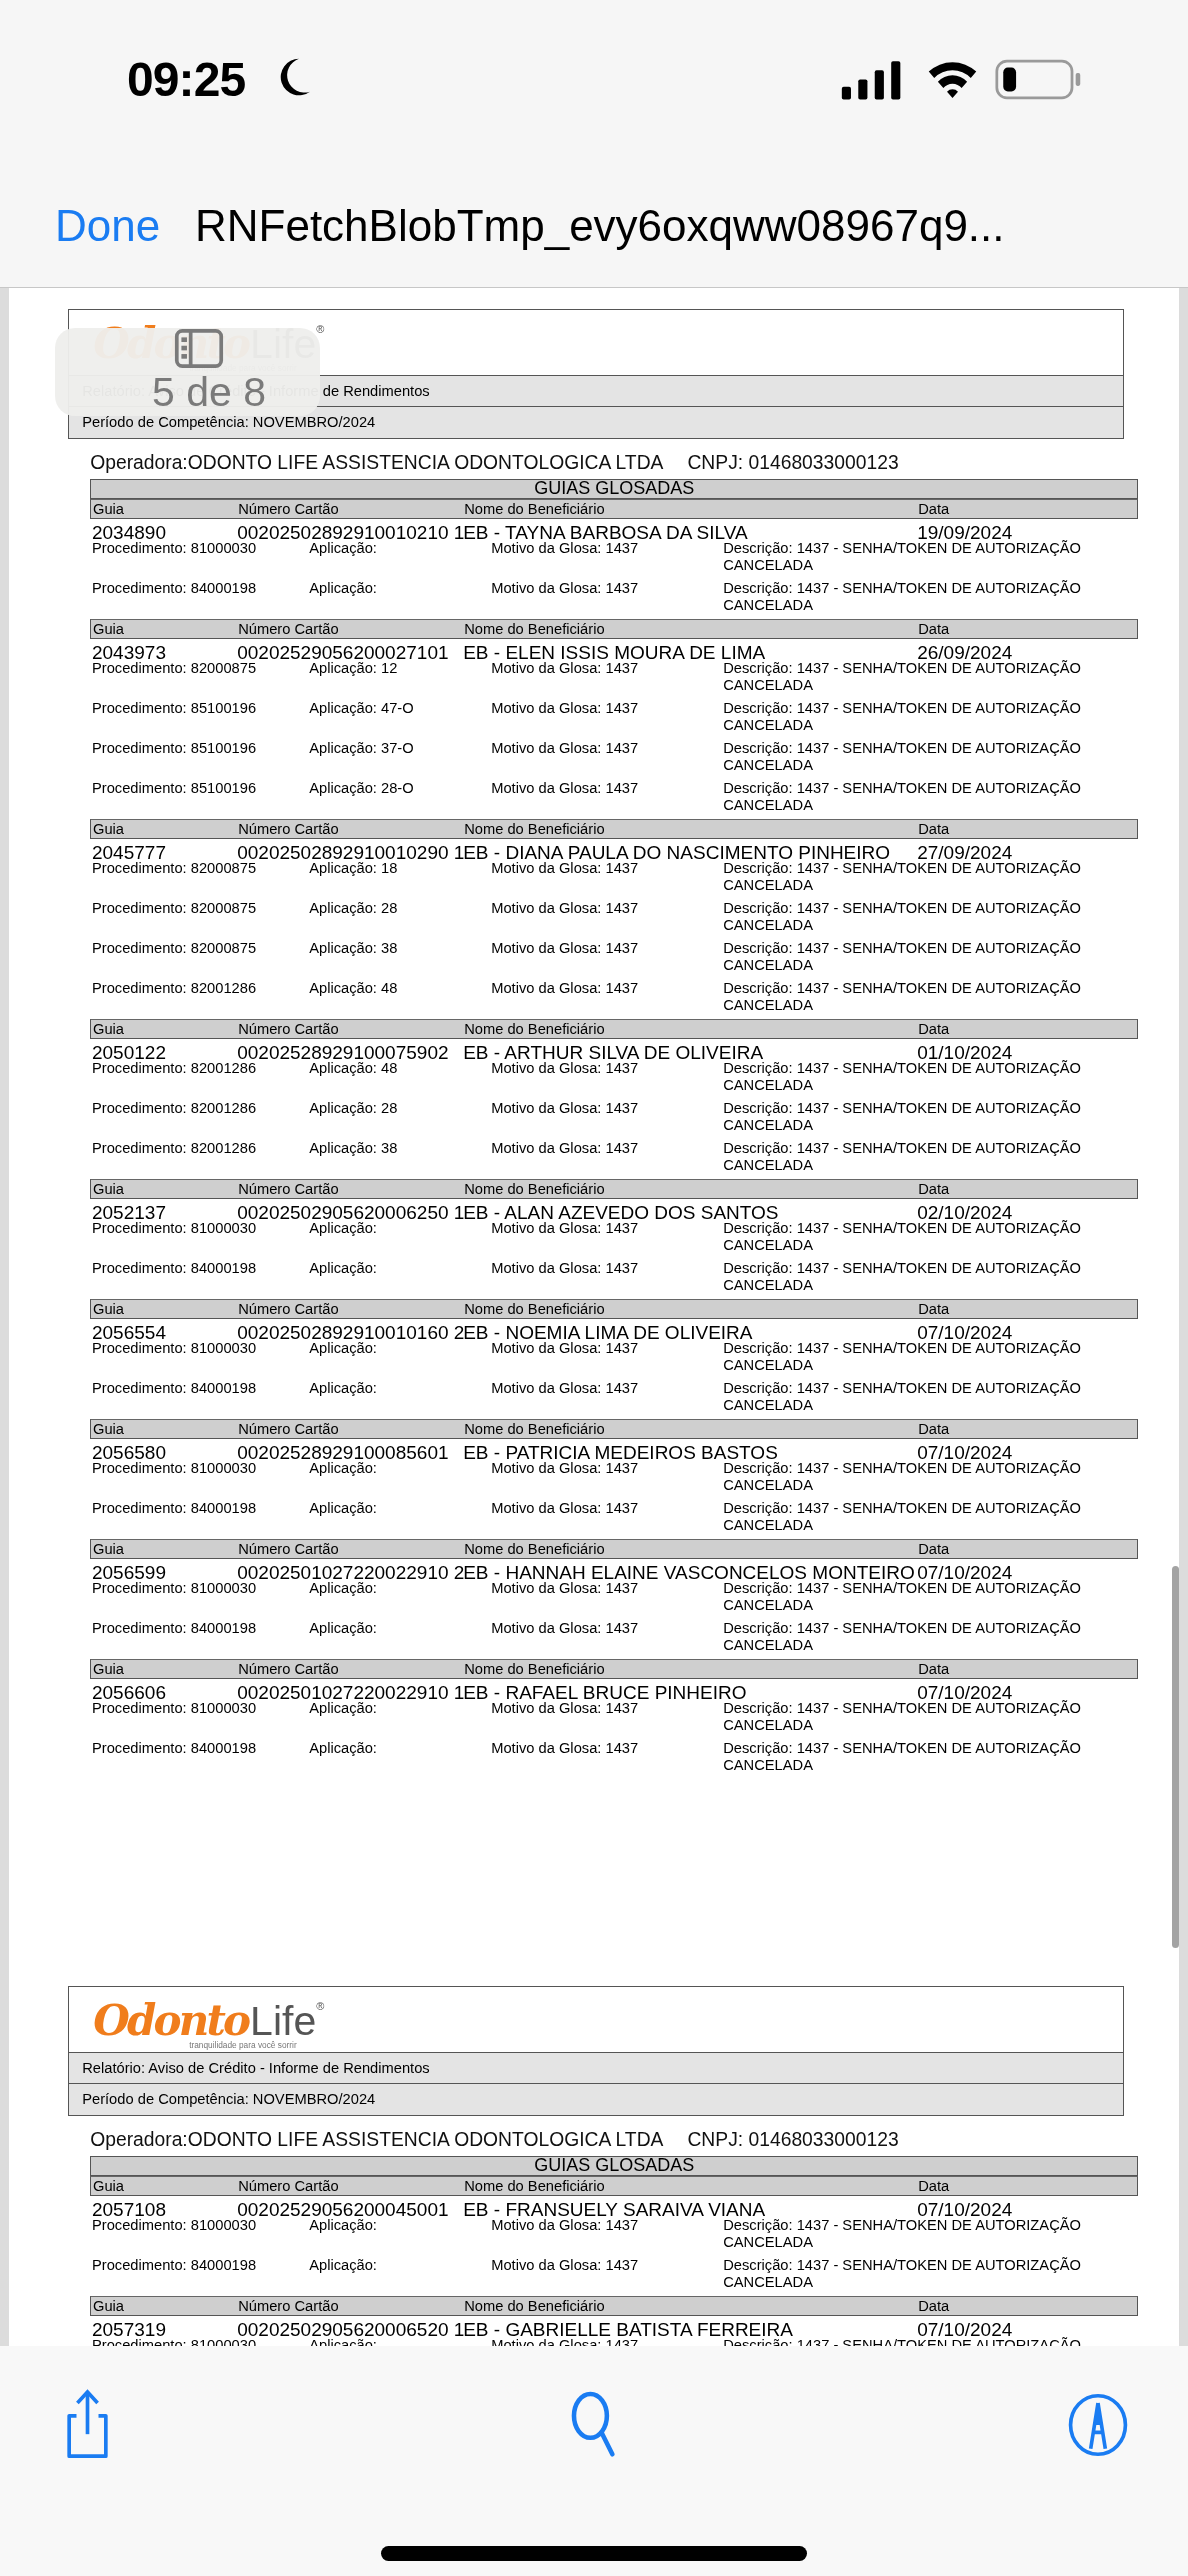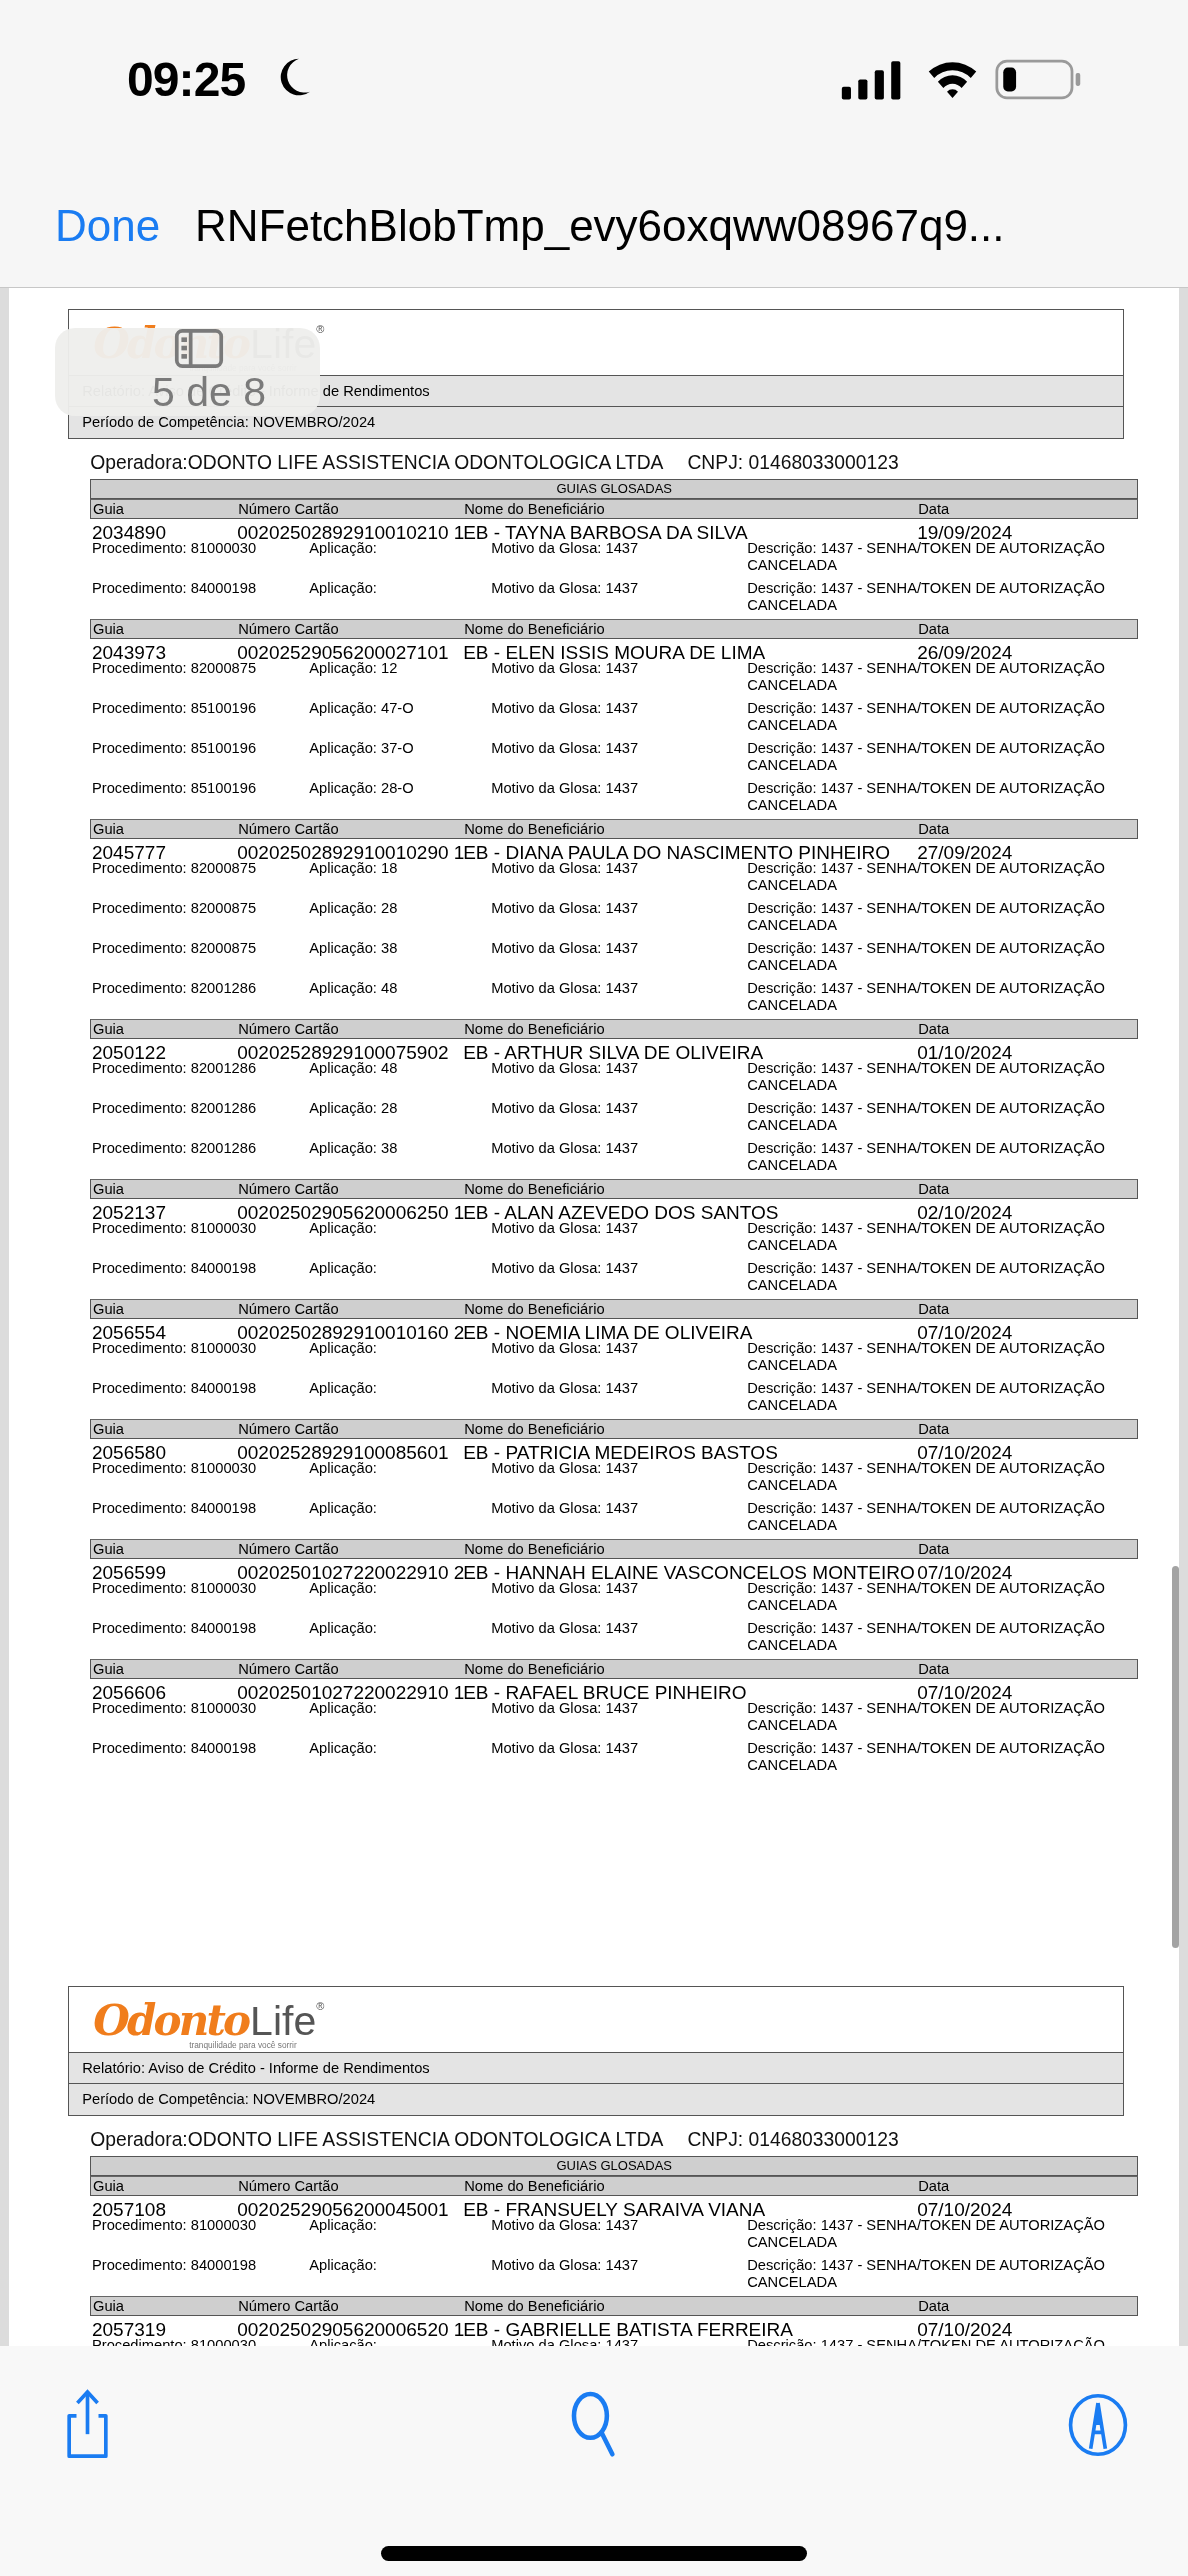--- a/index.html
+++ b/index.html
@@ -31,36 +31,36 @@
   .logo-life { font-family: "Liberation Sans", sans-serif; font-size: 41px; color: #555; font-weight: normal; margin-left: 1.8px; }
   .logo-reg { font-size: 11px; color: #555; align-self: flex-start; margin-top: 3.7px; }
   .logo-tag { position: absolute; left: 120px; top: 53px; font-size: 8.3px; color: #777; }
   .hdr-line { height: 31px; background: #e4e4e4; border-bottom: 1.8px solid #555; font-size: 14.7px; padding: 7.4px 13px 0; white-space: nowrap; }
   .hdr-line:last-child { border-bottom: none; }
 
   .operadora { position: absolute; left: 81px; font-size: 19.3px; color: #111; white-space: nowrap; }
   .operadora .cnpj { margin-left: 24px; }
 
   .table { position: absolute; left: 81px; width: 1048px; }
-  .sec-title { height: 20px; background: #cfcfcf; border: 1.8px solid #555; border-bottom: 0.9px solid #555; text-align: center; font-size: 13px; line-height: 17.5px; }
+  .sec-title { height: 20px; background: #cfcfcf; border: 1.8px solid #555; border-bottom: 0.9px solid #555; text-align: center; font-size: 18px; line-height: 17.5px; }
   .col-hdr { position: relative; height: 20px; background: #cfcfcf; border: 1.8px solid #555; border-top: 1.8px solid #666; font-size: 14.7px; }
   .col-hdr span, .guia-row span, .proc-row span { position: absolute; white-space: nowrap; }
   .c-guia { left: 1.8px; }
   .c-cartao { left: 147px; }
   .c-nome { left: 373px; }
   .c-data { left: 827px; }
   .col-hdr span { top: 0.9px; }
   .guia-row { position: relative; height: 20px; font-size: 19px; }
   .guia-row span { top: 2.8px; }
   .proc-row { position: relative; height: 40px; font-size: 14.7px; }
   .proc-row span { top: 0.9px; }
   .p-proc { left: 1.8px; }
   .p-apl { left: 219px; }
   .p-mot { left: 401px; }
-  .p-desc { left: 633px; width: 415px; white-space: normal !important; line-height: 17.5px; margin-left: 24px; }
+  .p-desc { left: 633px; width: 415px; white-space: normal !important; line-height: 17.5px; }
 
   .legend { position: absolute; left: 74px; font-size: 14px; white-space: nowrap; color: #111; }
   .legend span { margin-right: 50px; }
   .footer-rule { position: absolute; left: 66px; width: 1056px; height: 4.6px; background: #000; }
   .footer-date { position: absolute; left: 66px; font-family: "Liberation Serif", serif; font-size: 18.4px; color: #111; }
   .footer-page { position: absolute; left: 521px; font-size: 19.3px; color: #111; }
 
   
   .page-indicator { position: absolute; left: 55px; top: 328px; width: 265px; height: 88px; background: rgba(238,238,236,0.96); border-radius: 20px; display: flex; align-items: center; padding-left: 23px; flex-direction: column; }
   .page-indicator .pi-text { font-size: 41px; color: #7a7a7a; margin-left: 20px; }

